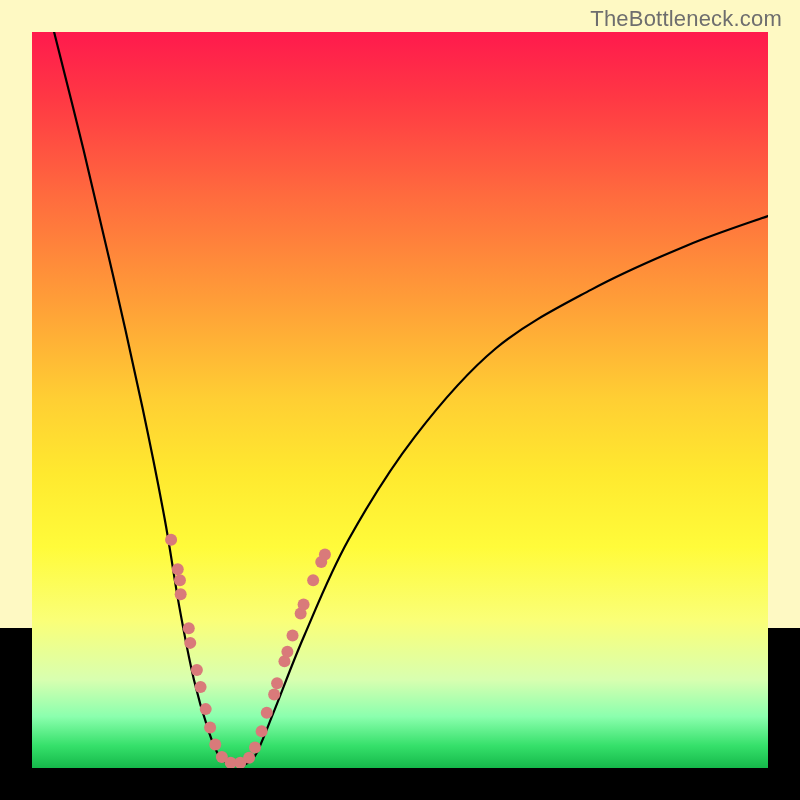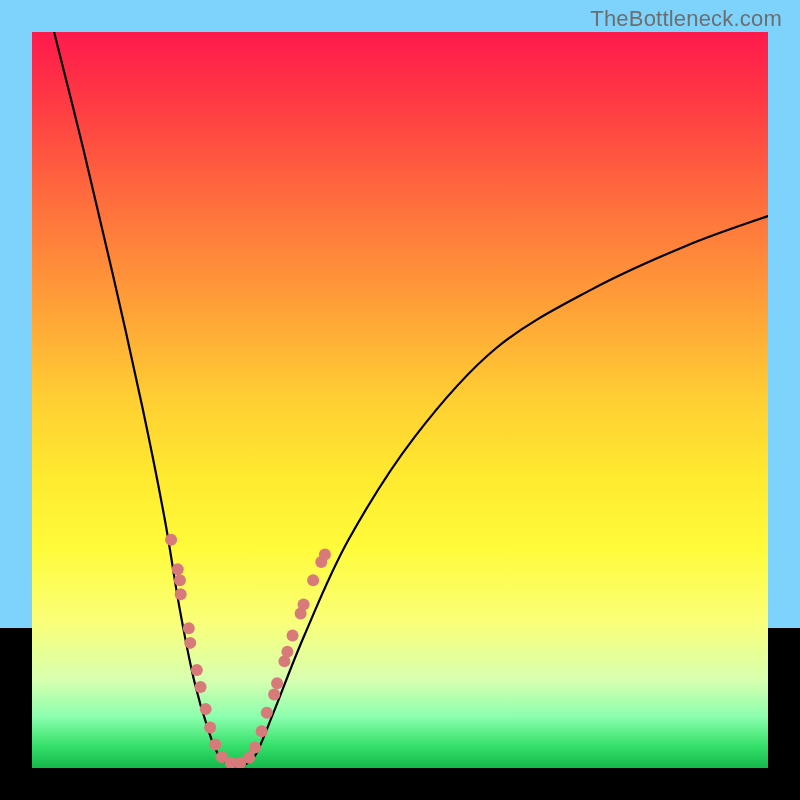--- a/index.html
+++ b/index.html
@@ -10,21 +10,21 @@
     overflow: hidden;
     background: #000;
     font-family: Arial, Helvetica, sans-serif;
   }
   .frame {
     position: absolute;
     top: 0;
     left: 0;
     width: 800px;
     height: 628px;
-    background: #7dd3fc;
+    background: #fef9c3;
   }
   .plot {
     position: absolute;
     top: 32px;
     left: 32px;
     width: 736px;
     height: 736px;
     background: linear-gradient(
       to bottom,
       #ff1a4d 0%,

